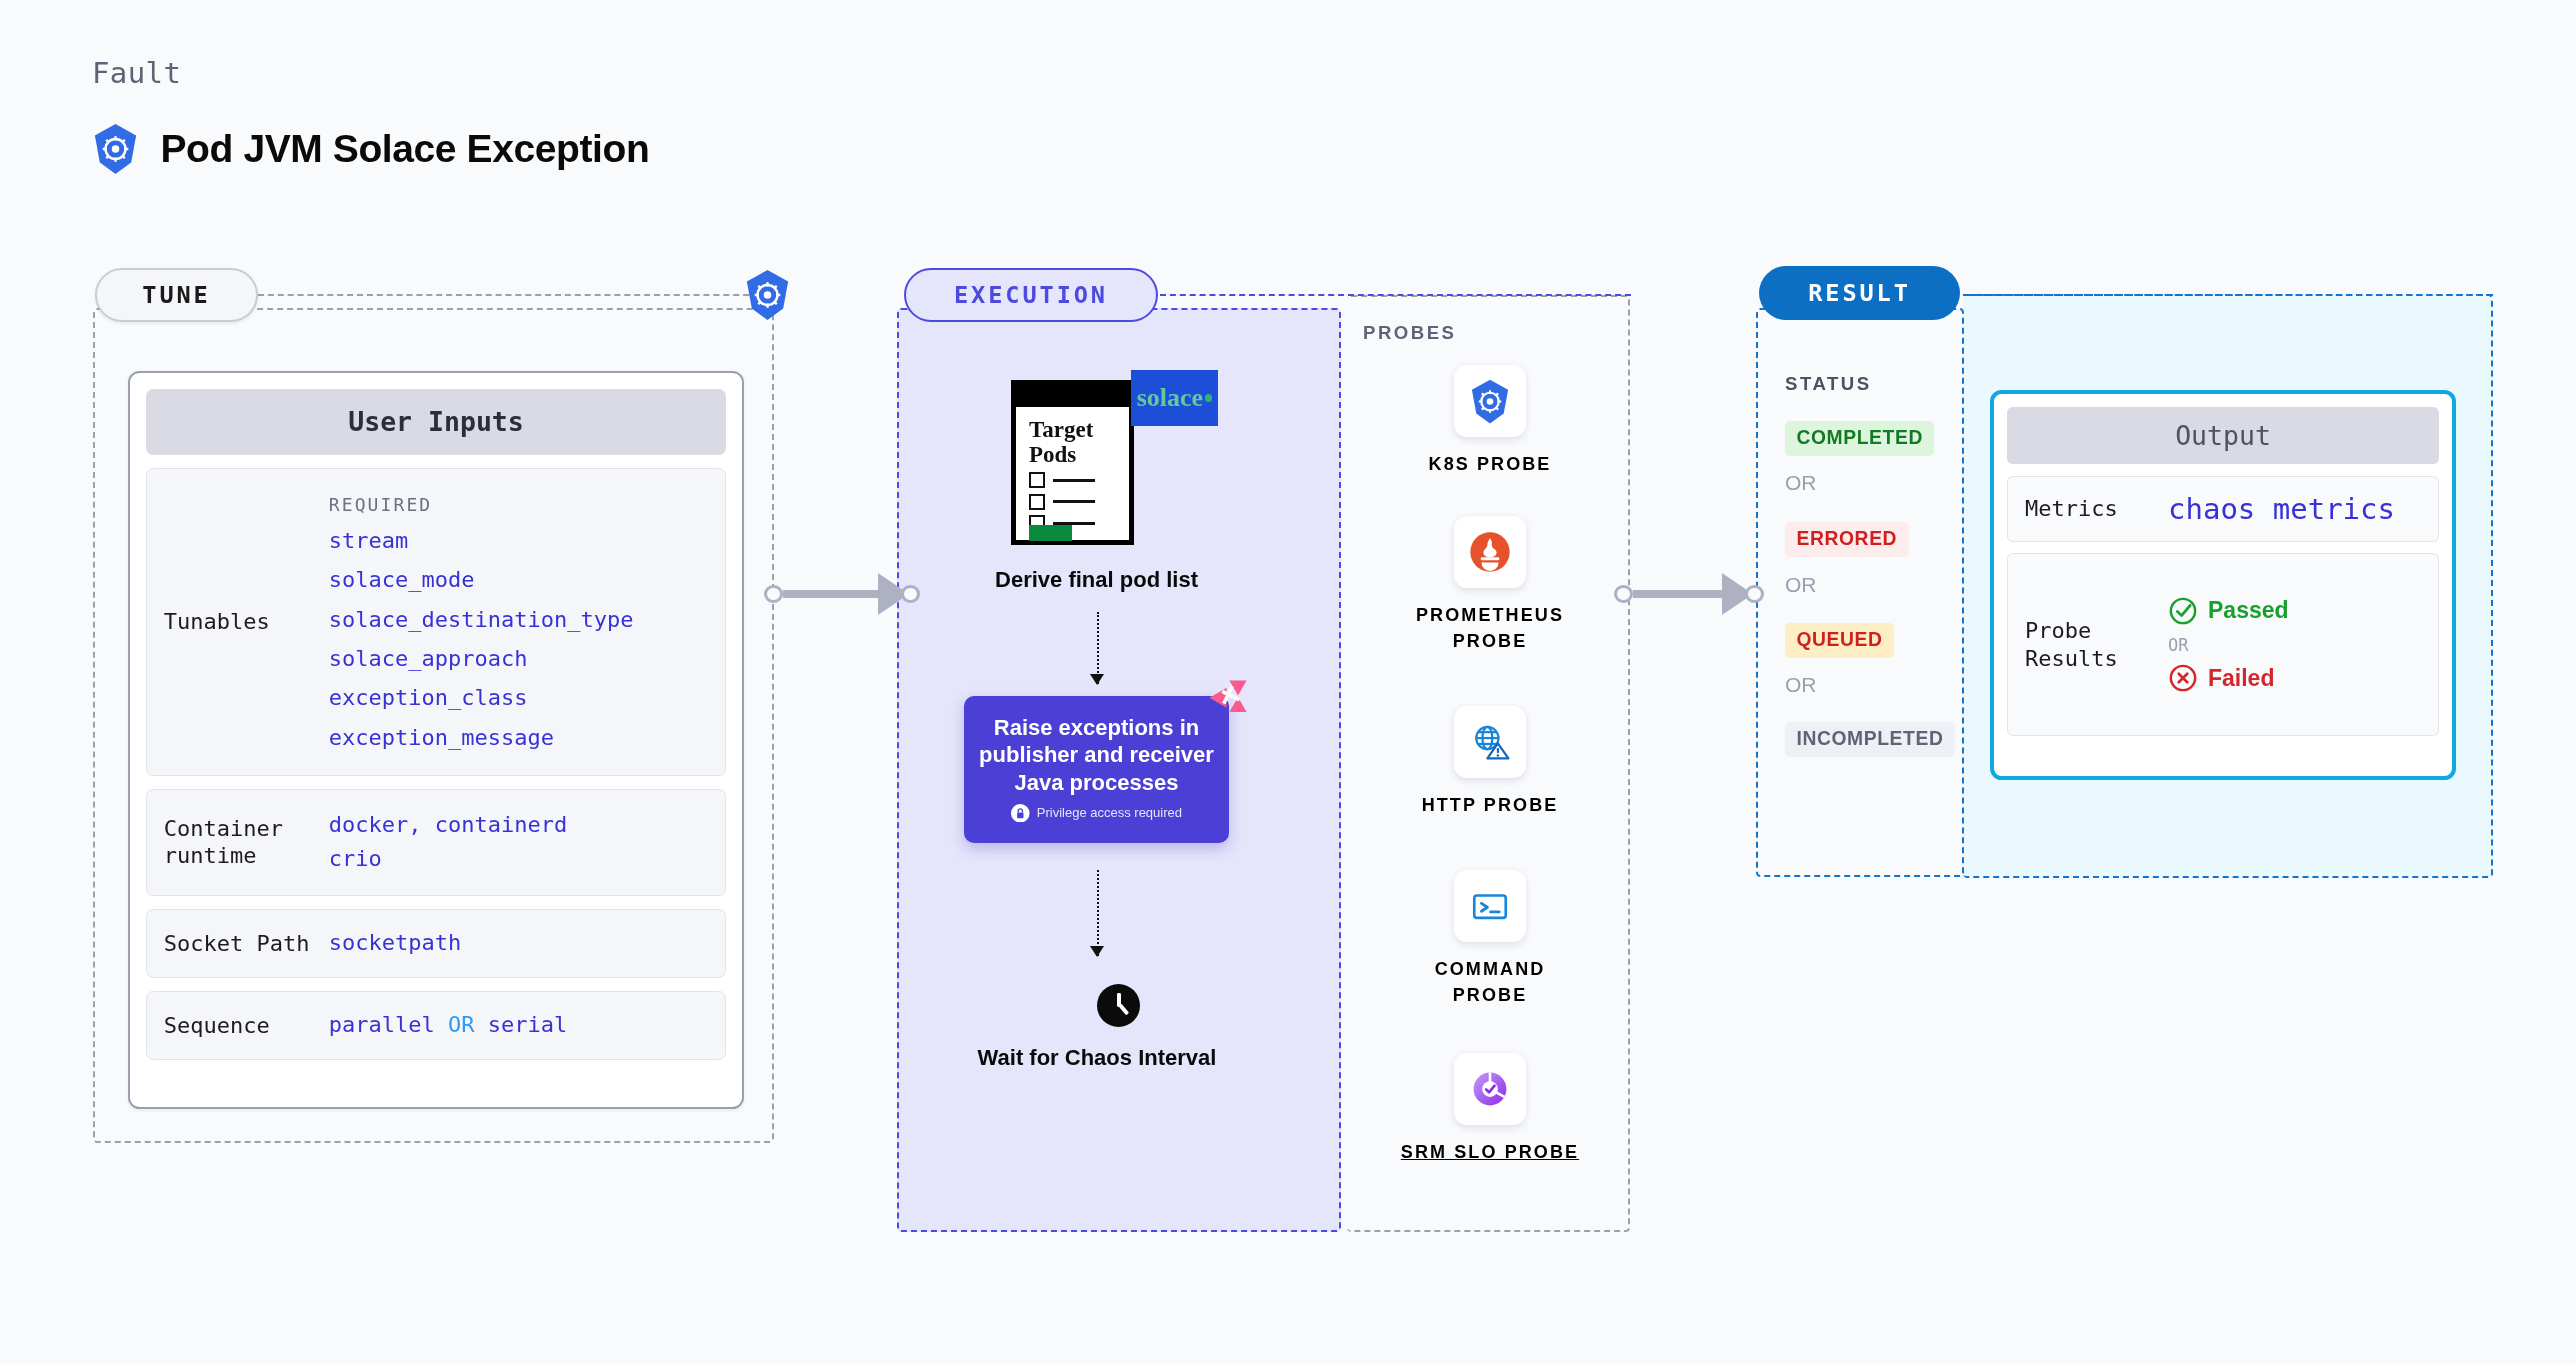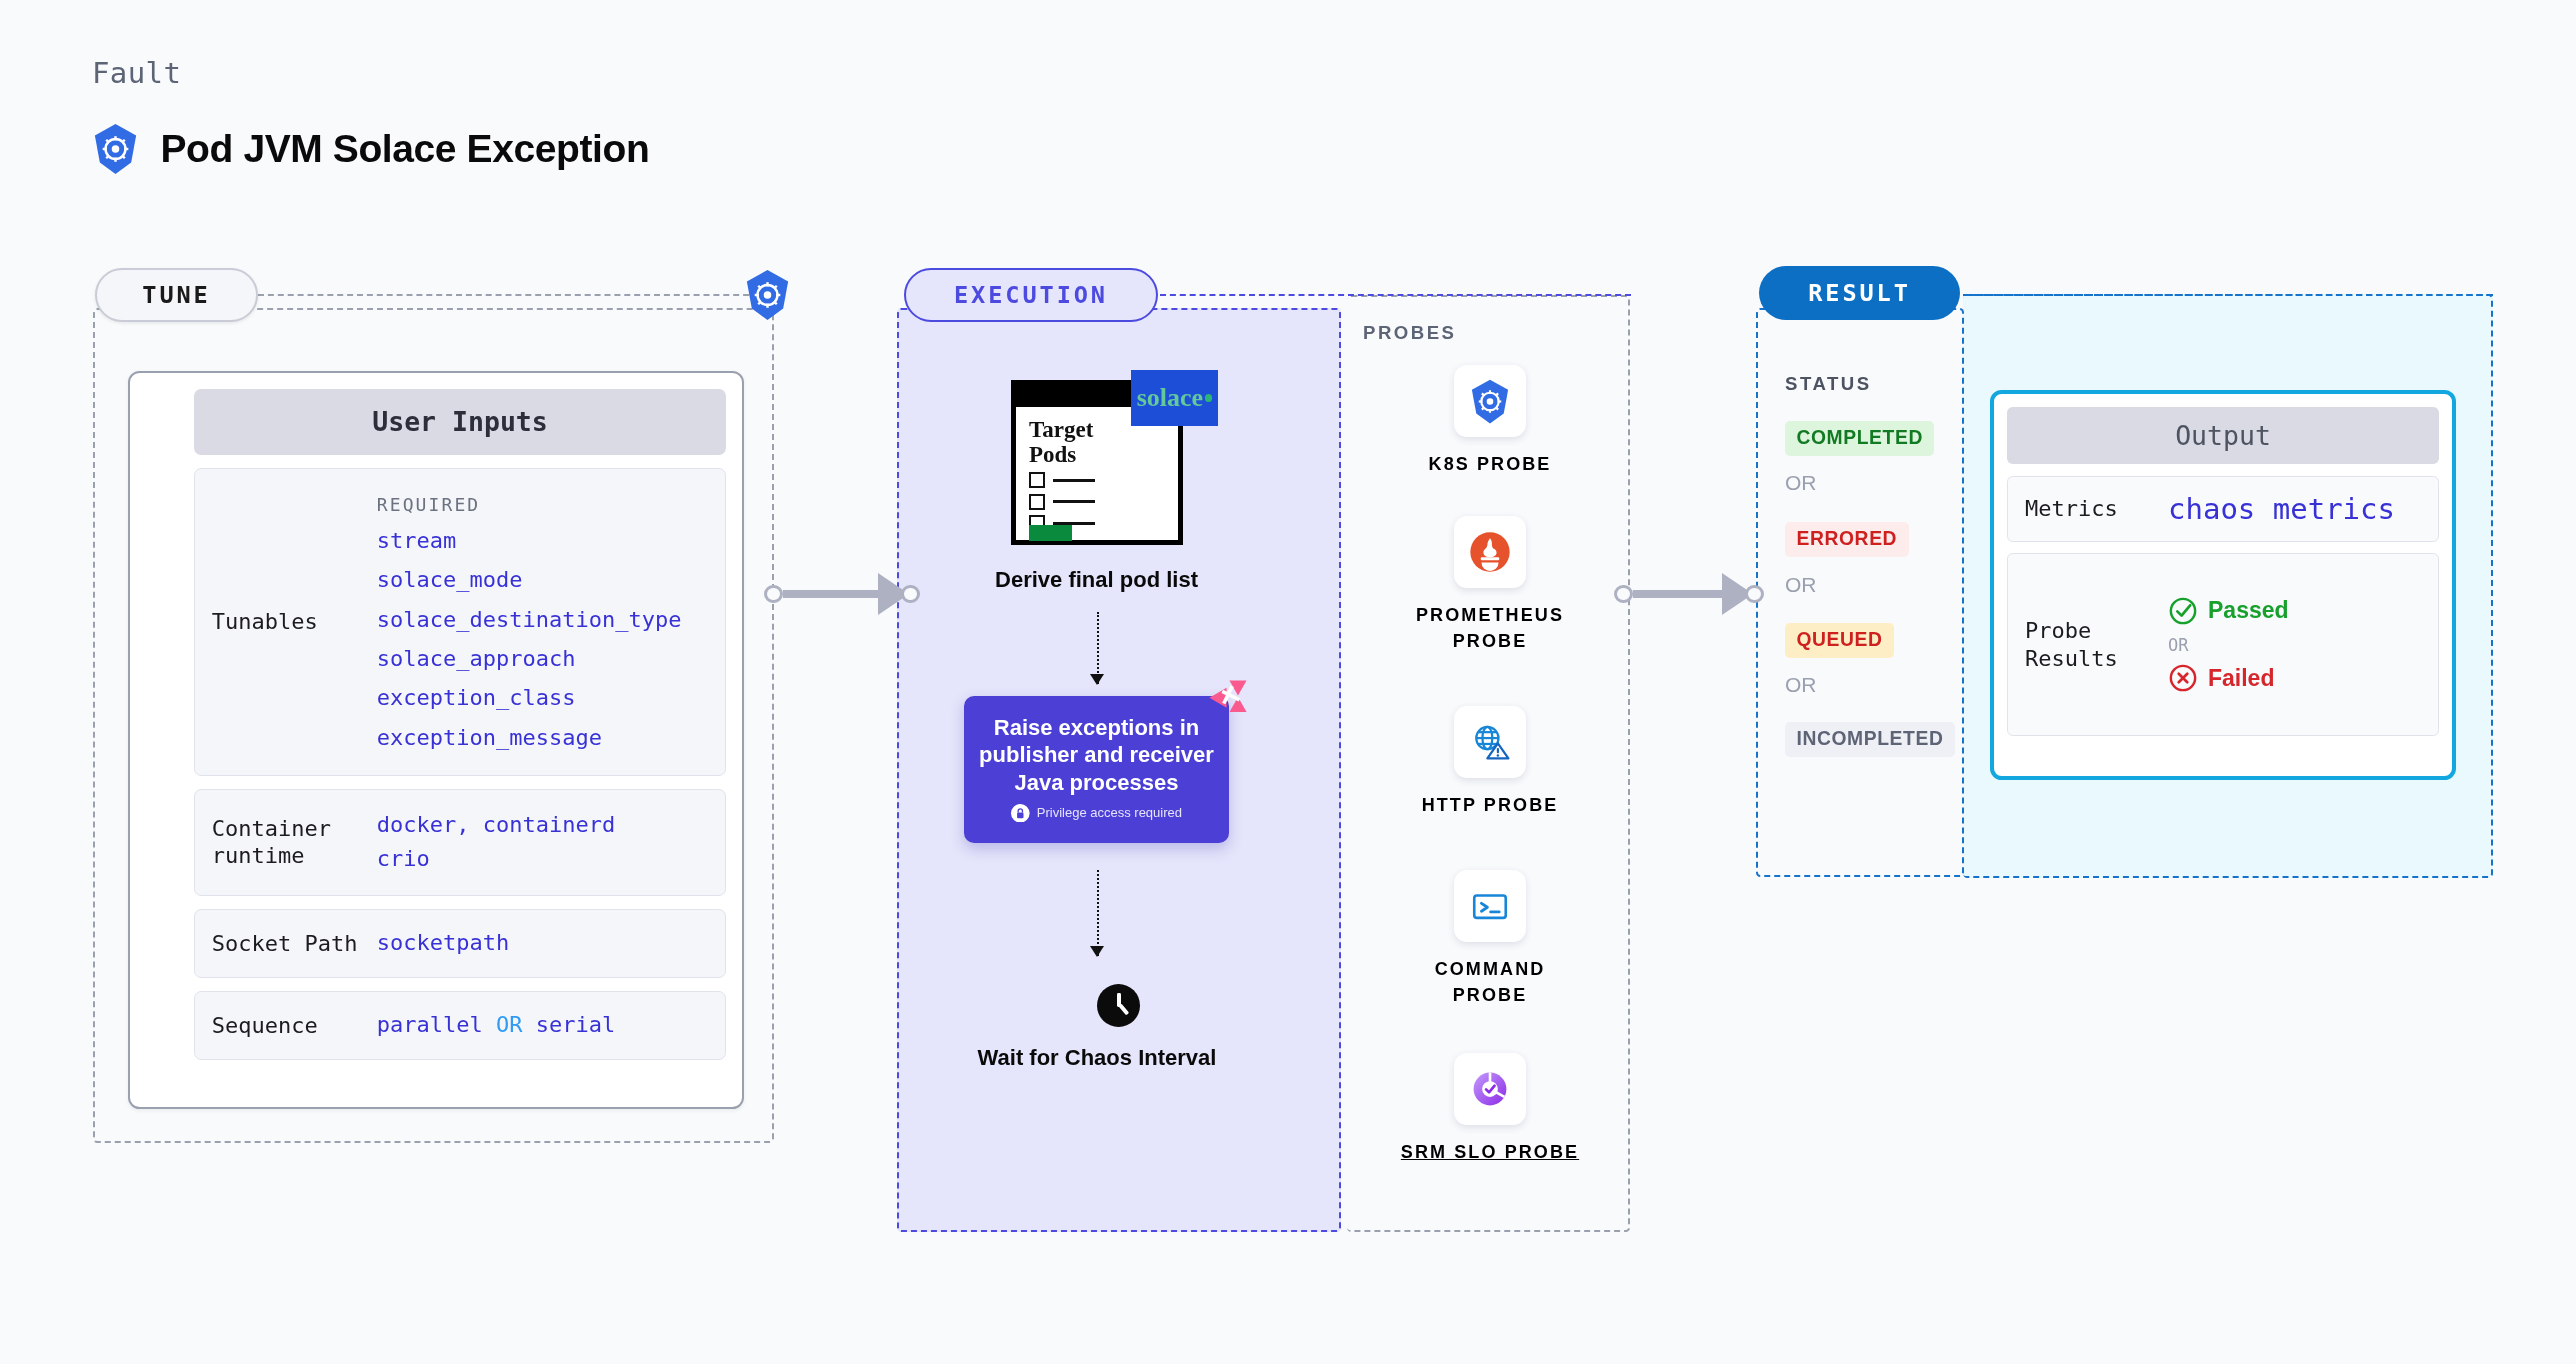--- a/index.html
+++ b/index.html
@@ -44,21 +44,20 @@
   #tune-dash-line {
     position: absolute; left: 258px; top: 294px; width: 501px; height: 0;
     border-top: 2.9px dashed #9aa0ae; z-index: 5;
   }
   #tune-k8s { position: absolute; left: 744px; top: 269px; width: 47px; height: 52px; z-index: 7; }
 
   .card-outer {
     position: absolute; left: 128px; top: 371px; width: 616px; height: 738px;
     background: #ffffff; border: 2.9px solid #9aa0ae; border-radius: 11.5px;
     box-shadow: 0 1.4px 4.3px rgba(0,0,0,.06);
-    padding-left: 48px;
   }
   .card-title {
     margin: 15.8px 15.8px 0 15.8px; height: 66px; background: #d9dae4; border-radius: 7.2px;
     display: flex; align-items: center; justify-content: center;
     font-family: "DejaVu Sans Mono", monospace; font-size: 26.5px; font-weight: 700; color: #2c2f3a;
   }
   .row-box {
     margin: 13px 15.8px 0 15.8px; background: #f5f6fa;
     border: 1.4px solid #e1e3ec; border-radius: 7.2px;
     display: flex; align-items: center; padding: 14.3px 17px;
@@ -106,21 +105,21 @@
     box-shadow: 0 2.1px 7.2px rgba(40,50,90,.12);
     display: flex; align-items: center; justify-content: center; margin-bottom: 14.3px;
   }
   .probe-label {
     font-size: 18px; font-weight: 700; letter-spacing: 2.1px; color: #000000;
     text-align: center; line-height: 1.45;
   }
 
   
   .doc-node { position: absolute; left: 1011px; top: 380px; width: 165px; height: 165px; }
-  .doc-body { position: absolute; left: 0; top: 0; width: 172px; height: 165px; background: #fff; border: 5px solid #000; padding-left: 14px; }
+  .doc-body { position: absolute; left: 0; top: 0; width: 123px; height: 165px; background: #fff; border: 5px solid #000; padding-left: 14px; }
   .doc-bar { position: absolute; left: 0; top: 0; width: 100%; height: 21.5px; background: #000; }
   .doc-head { position: absolute; left: 13px; top: 31.5px; font-size: 23px; font-weight: 700; color: #111; line-height: 1.1; font-family: "Liberation Serif", serif; }
   .doc-cb { position: absolute; width: 15.8px; height: 15.8px; border: 2.9px solid #111; left: 13px; }
   .doc-ln { position: absolute; height: 2.9px; background: #111; left: 37px; width: 42px; }
   .doc-green { position: absolute; left: 13px; width: 43px; height: 15.8px; background: #0a8a3c; }
   .solace-logo {
     position: absolute; left: 120px; top: -10px; width: 87px; height: 56px;
     background: #1d4ed8; display: flex; align-items: center; justify-content: center;
     font-family: "Liberation Serif", serif; font-weight: 700; font-size: 26px; color: #63c89a;
   }

